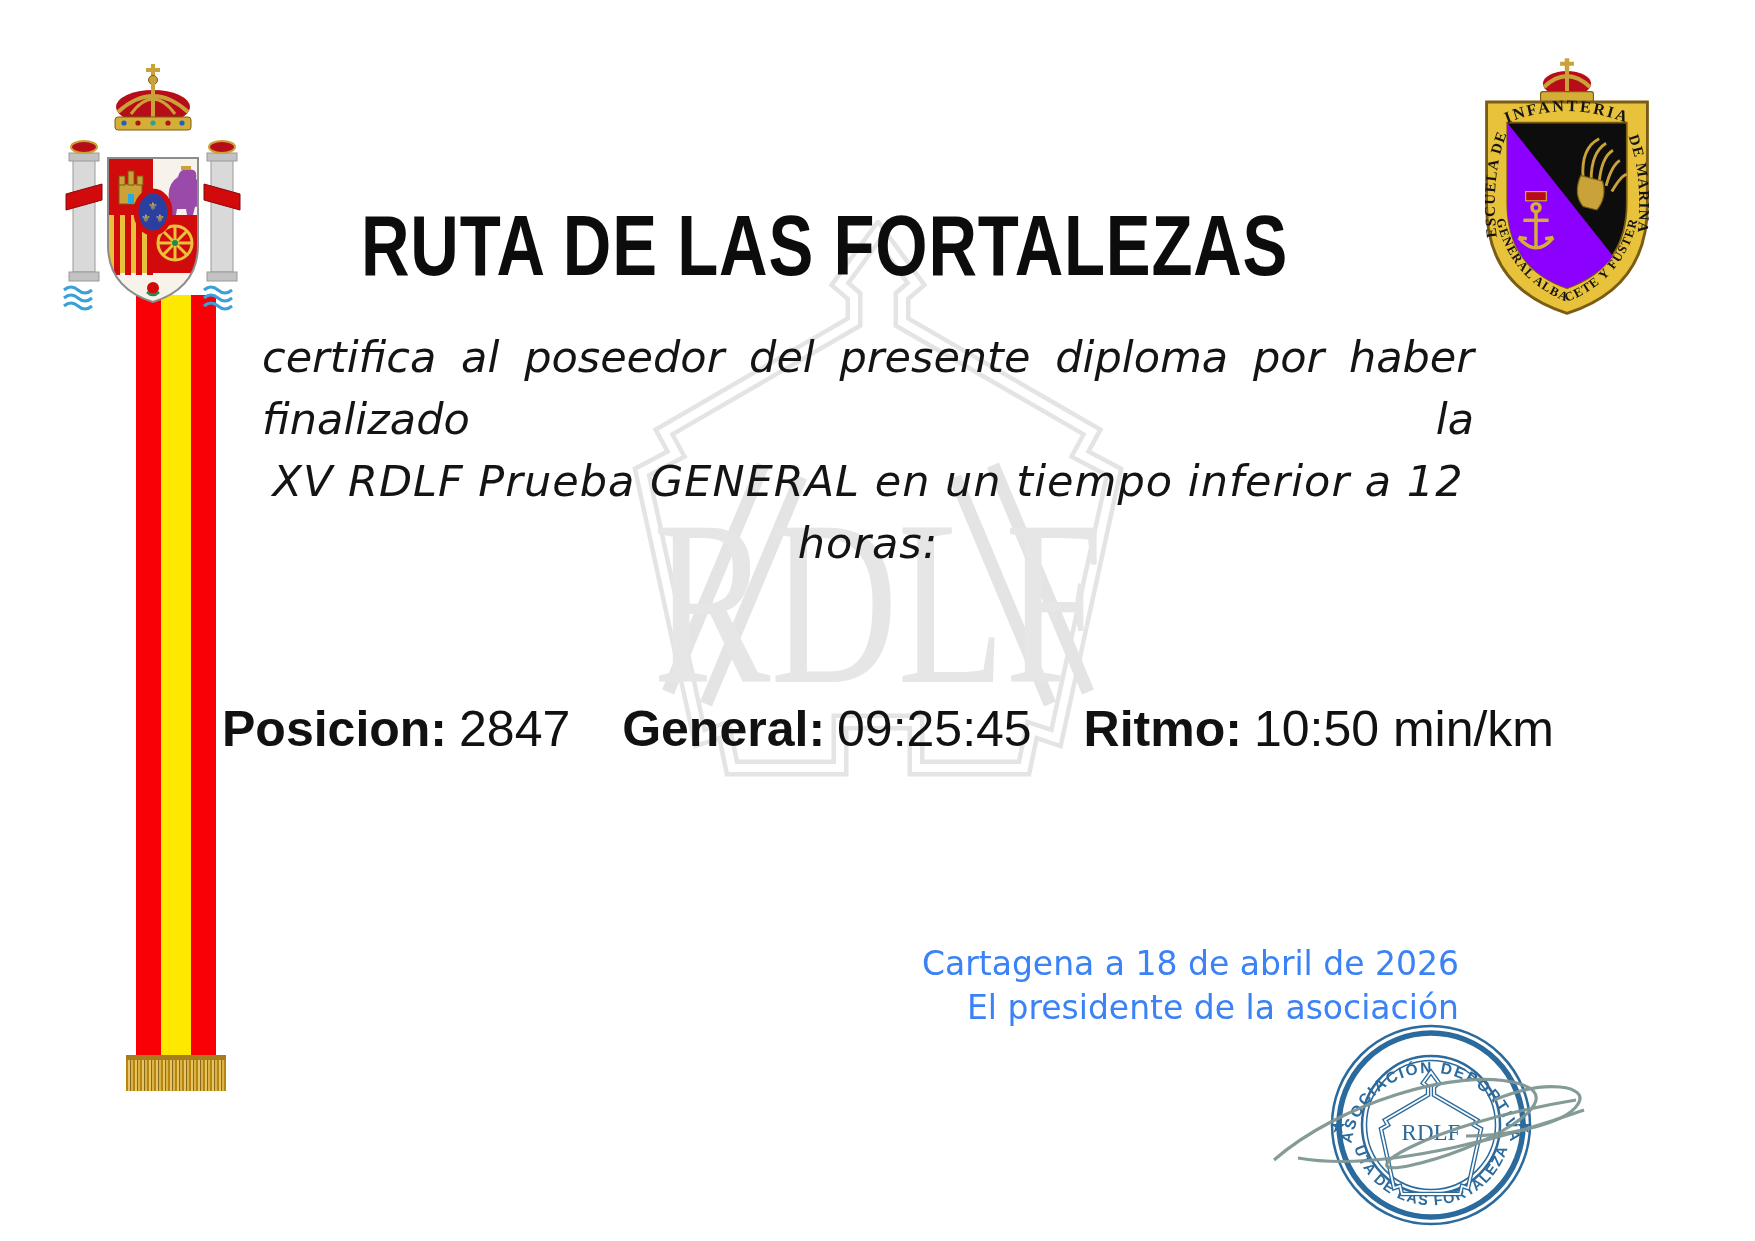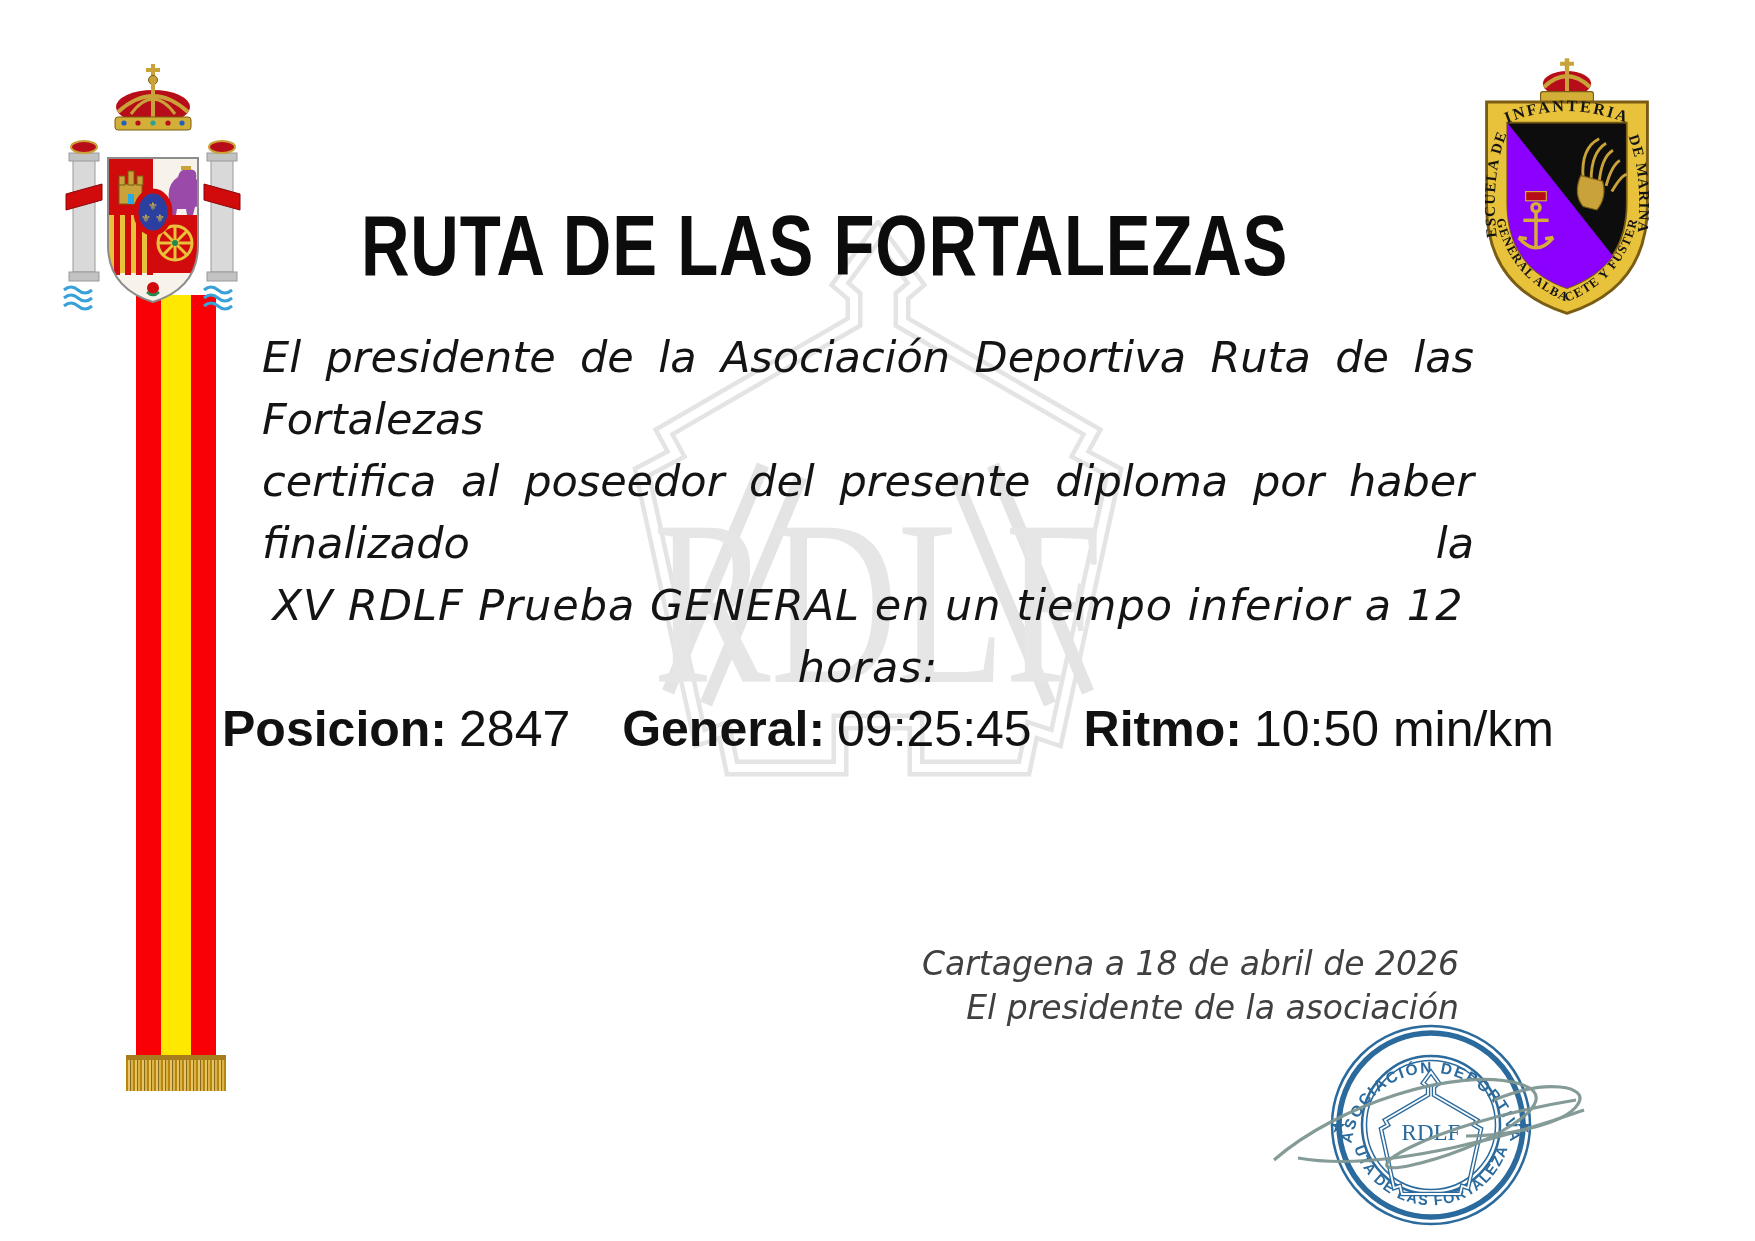--- a/index.html
+++ b/index.html
@@ -47,22 +47,22 @@
   }
   
   .stats1{position:absolute;left:222px;top:700px;z-index:4;font-size:50px;white-space:nowrap;}
   .stats2{position:absolute;left:128px;top:804px;z-index:4;font-size:60px;white-space:nowrap;}
   .stats1 b,.stats2 b{font-weight:700;margin-top:8px;}
   .stats1 .gap,.stats2 .gap{display:inline-block;width:38px;}
   .stats1 .vgap,.stats2 .vgap{display:inline-block;width:12px;}
   
   .footer{
     position:absolute;right:296px;top:942px;z-index:4;text-align:right;
-    font-family:cursive,"DejaVu Sans",sans-serif;font-style:italic;
-    font-size:33px;line-height:44px;color:#404040;
+    font-family:cursive,"DejaVu Sans",sans-serif;
+    font-size:33px;line-height:44px;color:#3b82f6;
   }
   .stamp{position:absolute;left:1268px;top:1008px;width:320px;height:230px;z-index:5;}
 </style>
 </head>
 <body>
 
 <div class="certificate">
 
   <svg class="watermark" viewBox="0 0 560 570" aria-hidden="true">
     <path d="M 280 12 L 318 64 L 304 76 L 304 102 L 494 212 L 482 234 L 516 252 L 458 518 L 434 510 L 426 548 L 318 548 L 318 502 L 242 502 L 242 548 L 134 548 L 126 510 L 102 518 L 44 252 L 78 234 L 66 212 L 256 102 L 256 76 L 242 64 Z" fill="none" stroke="#e4e4e4" stroke-width="17"></path>
@@ -199,21 +199,20 @@
       <text font-size="13" letter-spacing="1"><textPath href="#emLeft" startOffset="50%" text-anchor="middle">ESCUELA DE</textPath></text>
       <text font-size="14" letter-spacing="2"><textPath href="#emTop" startOffset="50%" text-anchor="middle">INFANTERIA</textPath></text>
       <text font-size="13" letter-spacing="1"><textPath href="#emRight" startOffset="50%" text-anchor="middle">DE MARINA</textPath></text>
       <text font-size="11" letter-spacing="1"><textPath href="#emBottom" startOffset="50%" text-anchor="middle">GENERAL ALBACETE Y FUSTER</textPath></text>
     </g>
   </svg>
 
   <h1 class="title">RUTA DE LAS FORTALEZAS</h1>
 
   <div class="bodytext">
-    <div class="jl">El presidente de la Asociación Deportiva Ruta de las Fortalezas</div>
     <div class="jl">certifica al poseedor del presente diploma por haber finalizado la</div>
     <div class="ll">XV RDLF Prueba GENERAL en un tiempo inferior a 12 horas:</div>
   </div>
 
 
   <div class="stats1">
     <b>Posicion:</b><span class="vgap"></span><span>2847</span><span class="gap"></span>
     <b>General:</b><span class="vgap"></span><span>09:25:45</span><span class="gap"></span>
     <b>Ritmo:</b><span class="vgap"></span><span>10:50 min/km</span>
   </div>

